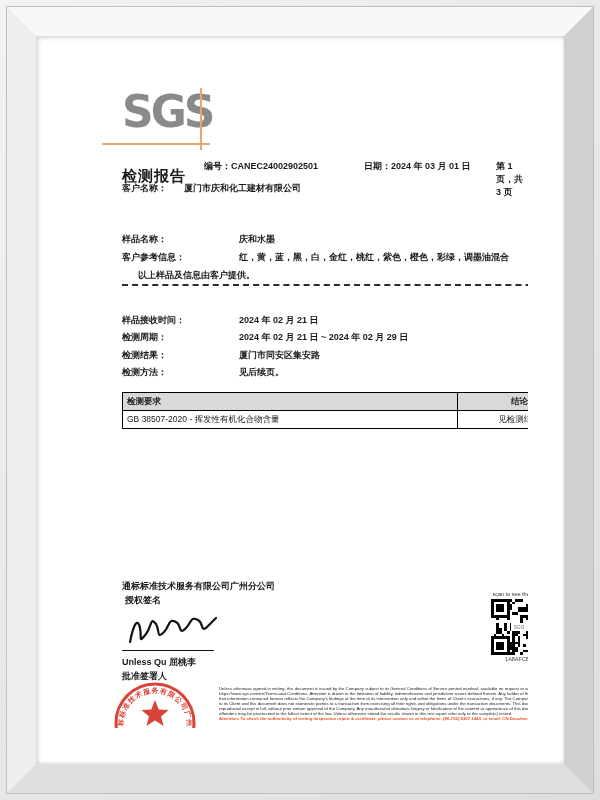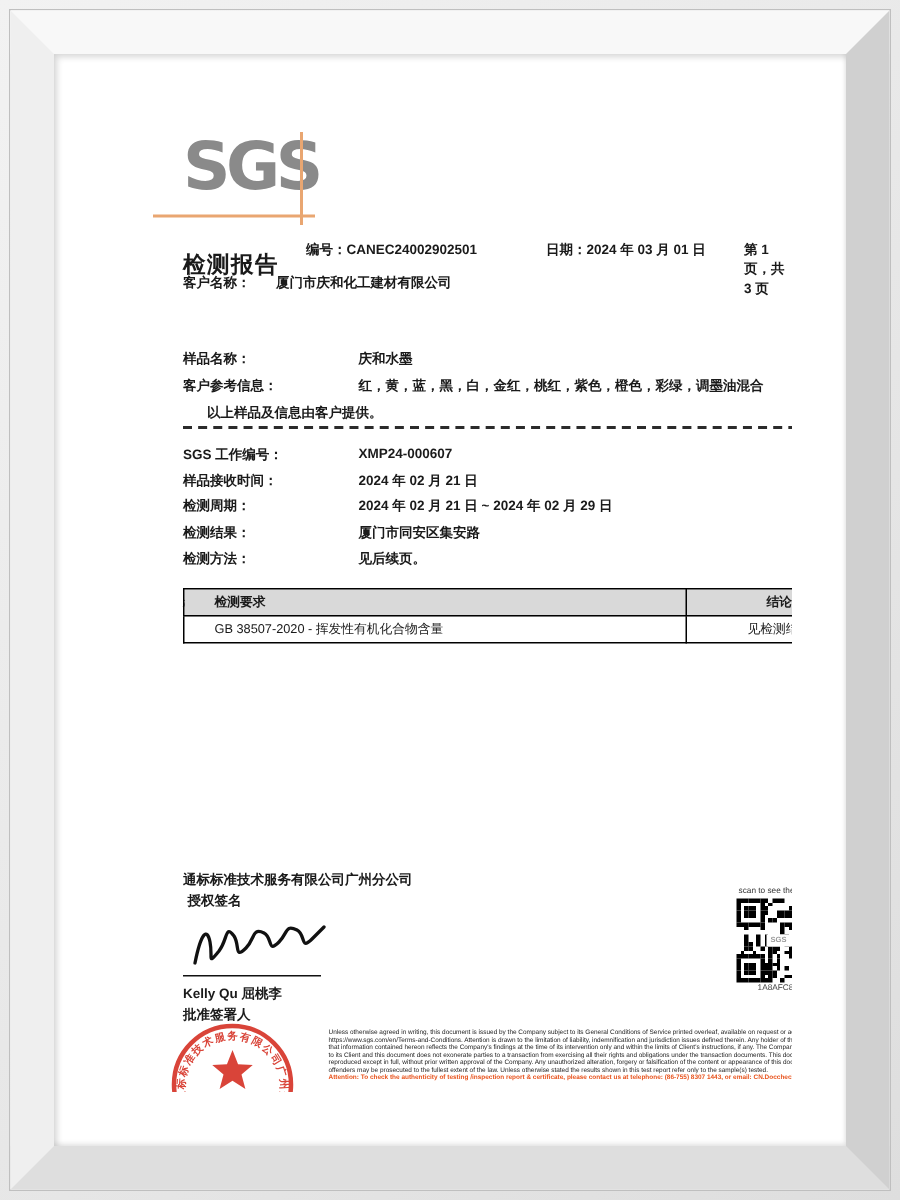--- a/index.html
+++ b/index.html
@@ -30,21 +30,21 @@
   .row{position:absolute;left:50px;right:18px;height:17px;}
   .row .lab{position:absolute;left:0;top:0;}
   .row .val-client{position:absolute;left:62px;top:0;}
   .row .val-wide{position:absolute;left:117px;top:0;}
 
   .dashline{position:absolute;left:50px;width:460px;border-top:2px dashed #2b2b2b;height:0;}
 
   
   .ttable{position:absolute;left:50px;top:320px;width:460px;border-collapse:collapse;
     font-size:8.5px;}
-  .ttable td{border:1.2px solid #000;padding:2px 20px;height:13px;}
+  .ttable td{border:1.2px solid #000;padding:2px 4px;height:13px;}
   .ttable .th{background:#d9d9d9;font-weight:bold;}
   .ttable .c2{width:27%;text-align:center;}
 
   
   .sig-company{font-size:9px;font-weight:bold;}
   .sig-label{font-size:9px;font-weight:bold;}
   .sig-line{position:absolute;left:50px;top:578px;width:92px;border-bottom:1.5px solid #111;}
   .sig-name{font-size:9px;font-weight:bold;}
   .sig-title{font-size:9px;font-weight:bold;}
 
@@ -92,24 +92,20 @@
         <span class="lab">样品名称：</span>
         <span class="val val-wide">庆和水墨</span>
       </div>
       <div class="row" style="top:179px;">
         <span class="lab">客户参考信息：</span>
         <span class="val val-wide">红，黄，蓝，黑，白，金红，桃红，紫色，橙色，彩绿，调墨油混合</span>
       </div>
       <span class="abs lab" style="left:66px;top:197px;">以上样品及信息由客户提供。</span>
       <div class="dashline" style="top:212px;"></div>
 
-      <div class="row" style="top:225px;">
-        <span class="lab">SGS 工作编号：</span>
-        <span class="val val-wide">XMP24-000607</span>
-      </div>
       <div class="row" style="top:242px;">
         <span class="lab">样品接收时间：</span>
         <span class="val val-wide">2024 年 02 月 21 日</span>
       </div>
       <div class="row" style="top:259px;">
         <span class="lab">检测周期：</span>
         <span class="val val-wide">2024 年 02 月 21 日 ~ 2024 年 02 月 29 日</span>
       </div>
       <div class="row" style="top:277px;">
         <span class="lab">检测结果：</span>
@@ -136,21 +132,21 @@
         </tr>
       </tbody>
         </table>
 
       <span class="abs sig-company" style="left:50px;top:508px;">通标标准技术服务有限公司广州分公司</span>
       <span class="abs sig-label" style="left:53px;top:522px;">授权签名</span>
       <svg class="abs" style="left:52px;top:538px;" width="96" height="40" viewBox="0 0 96 40">
         <path d="M6 32 C10 12 14 8 16 18 C18 28 14 34 22 24 C28 16 26 6 32 14 C36 20 32 30 40 22 C46 16 44 8 52 12 C58 15 54 26 62 18 C68 12 66 6 74 10 C80 13 76 24 84 16 L92 8" fill="none" stroke="#111" stroke-width="2.2" stroke-linecap="round"></path>
       </svg>
       <div class="sig-line"></div>
-      <span class="abs sig-name" style="left:50px;top:584px;">Kelly Qu 屈桃李</span>
+      <span class="abs sig-name" style="left:50px;top:584px;">Unless Qu 屈桃李</span>
       <span class="abs sig-title" style="left:50px;top:598px;">批准签署人</span>
 
       <div class="qr-wrap">
         <div class="qr-cap">scan to see the report</div>
         <div class="qr-box">
           <span class="qr-center">SGS</span>
         <i style="left: 0px; top: 0px;"></i>
             <i style="left: 2.66px; top: 0px;"></i>
             <i style="left: 5.32px; top: 0px;"></i>
             <i style="left: 7.98px; top: 0px;"></i>

